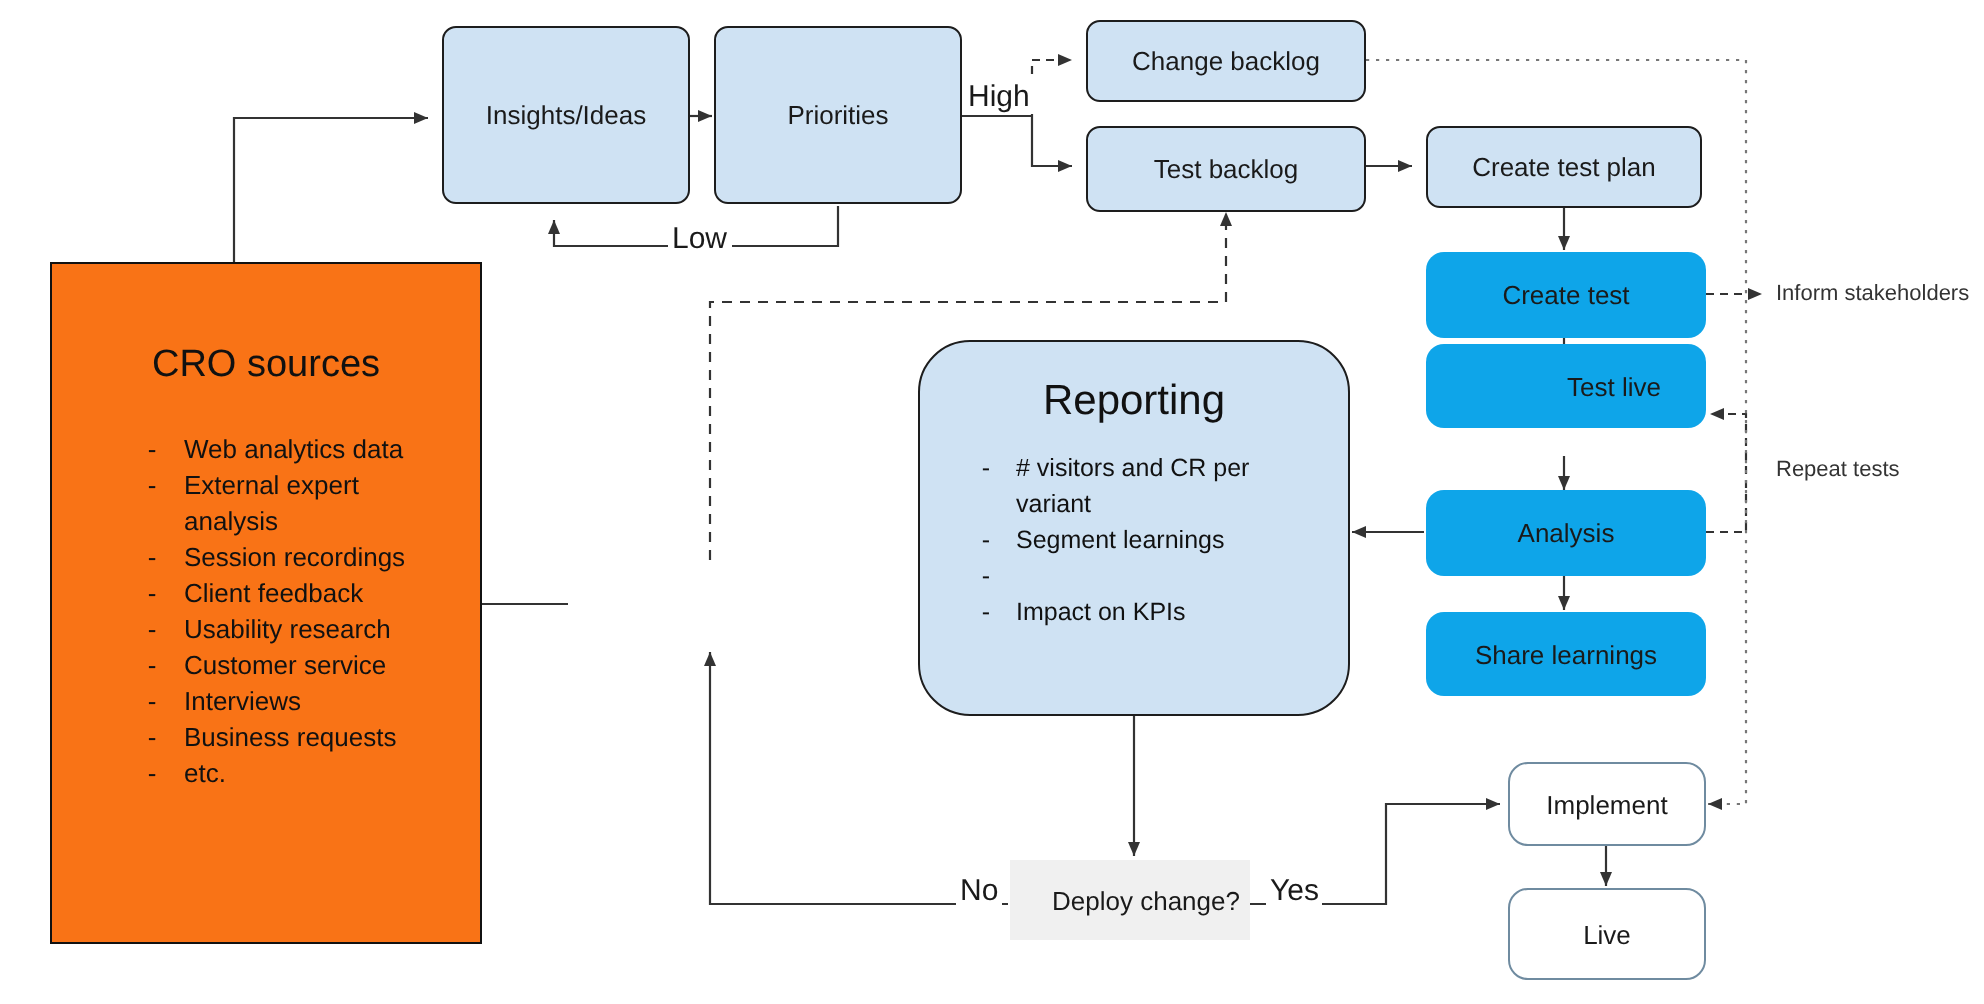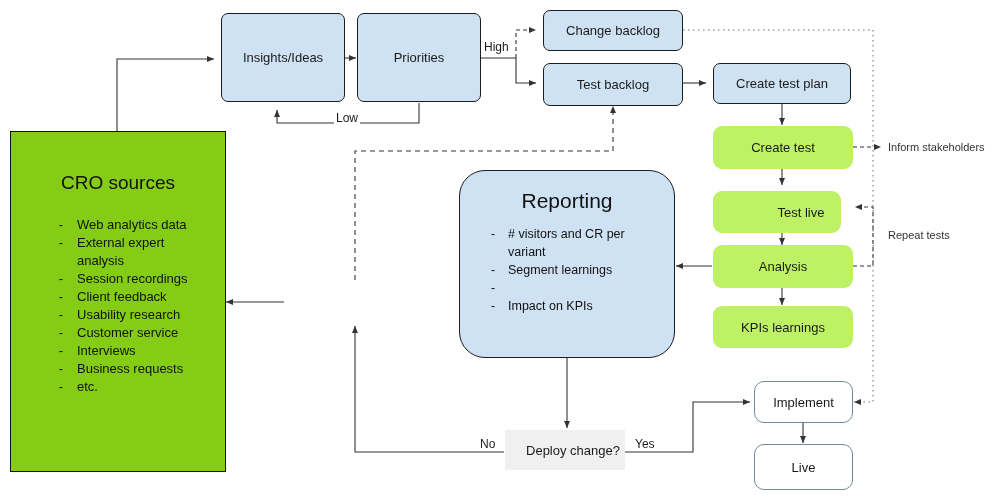--- a/index.html
+++ b/index.html
@@ -9,42 +9,42 @@
     width:992px;height:502px;overflow:hidden;
   }
   #canvas{position:relative;width:992px;height:502px;background:#fff;}
   svg#wires{position:absolute;left:0;top:0;width:992px;height:502px;}
 
   .node{position:absolute;box-sizing:border-box;display:flex;
         align-items:center;justify-content:center;text-align:center;
         color:#1a1a1a;}
 
   .node.blue{background:#cfe2f3;border:1.4px solid #1d1d1d;border-radius:7px;font-size:13px;}
-  .node.grey{background:#bef264;border:none;border-radius:9px;font-size:13px;}
+  .node.grey{background:#0ea5e9;border:none;border-radius:9px;font-size:13px;}
   .node.greysq{background:#f0f0f0;border:none;border-radius:0;font-size:13px;}
   .node.white{background:#ffffff;border:1.1px solid #6f8ba0;border-radius:10px;font-size:13px;}
-  .node.plain{background:#84cc16;border:1.6px solid #111;border-radius:0;}
+  .node.plain{background:#f97316;border:1.6px solid #111;border-radius:0;margin-left:15px;}
 
   .reporting{flex-direction:column;align-items:stretch;justify-content:flex-start;
              padding:18px 14px 10px 14px;}
   .reporting .r-title{font-size:21px;text-align:center;margin-bottom:12px;color:#111;}
   .reporting ul{list-style:none;margin:0;padding:0 0 0 4px;}
   .reporting li{display:flex;font-size:12.5px;line-height:18px;color:#111;}
   .reporting li .dash{width:30px;flex:0 0 30px;}
   .reporting li .txt{flex:1;text-align:left;}
 
   .cro{flex-direction:column;align-items:stretch;justify-content:flex-start;
        padding:40px 12px 10px 12px;}
   .cro .c-title{font-size:19px;text-align:center;margin-bottom:22px;color:#111;}
   .cro ul{list-style:none;margin:0;padding:0 0 0 22px;}
   .cro li{display:flex;font-size:13px;line-height:18px;color:#111;}
   .cro li .dash{width:32px;flex:0 0 32px;}
   .cro li .txt{flex:1;text-align:left;}
 
-  .edge-label{position:absolute;font-size:12px;color:#1a1a1a;background:#fff;
+  .edge-label{position:absolute;font-size:15px;color:#1a1a1a;background:#fff;
               padding:0 2px;white-space:nowrap;}
   .side-label{position:absolute;font-size:11px;color:#333;white-space:nowrap;}
 </style>
 </head>
 <body>
 
 <div id="canvas">
 
   <svg id="wires" viewBox="0 0 992 502" xmlns="http://www.w3.org/2000/svg">
     <defs>
@@ -175,30 +175,30 @@
   </div>
 
   <div class="node blue" style="left:713px;top:63px;width:138px;height:41px;">
     <span>Create test plan</span>
   </div>
 
   <div class="node grey" style="left:713px;top:126px;width:140px;height:43px;">
     <span>Create test</span>
   </div>
 
-  <div class="node grey" style="left:713px;top:191px;width:128px;height:42px;padding-left:48px;">
+  <div class="node grey" style="left:713px;top:172px;width:140px;height:42px;padding-left:48px;">
     <span>Test live</span>
   </div>
 
   <div class="node grey" style="left:713px;top:245px;width:140px;height:43px;">
     <span>Analysis</span>
   </div>
 
   <div class="node grey" style="left:713px;top:306px;width:140px;height:42px;">
-    <span>KPIs learnings</span>
+    <span>Share learnings</span>
   </div>
 
   <div class="node blue reporting" style="left:459px;top:170px;width:216px;height:188px;border-radius:26px;">
     <div class="r-title">Reporting</div>
     <ul>
       <li>
         <span class="dash">-</span>
         <span class="txt"># visitors and CR per variant</span>
       </li>
       <li>

